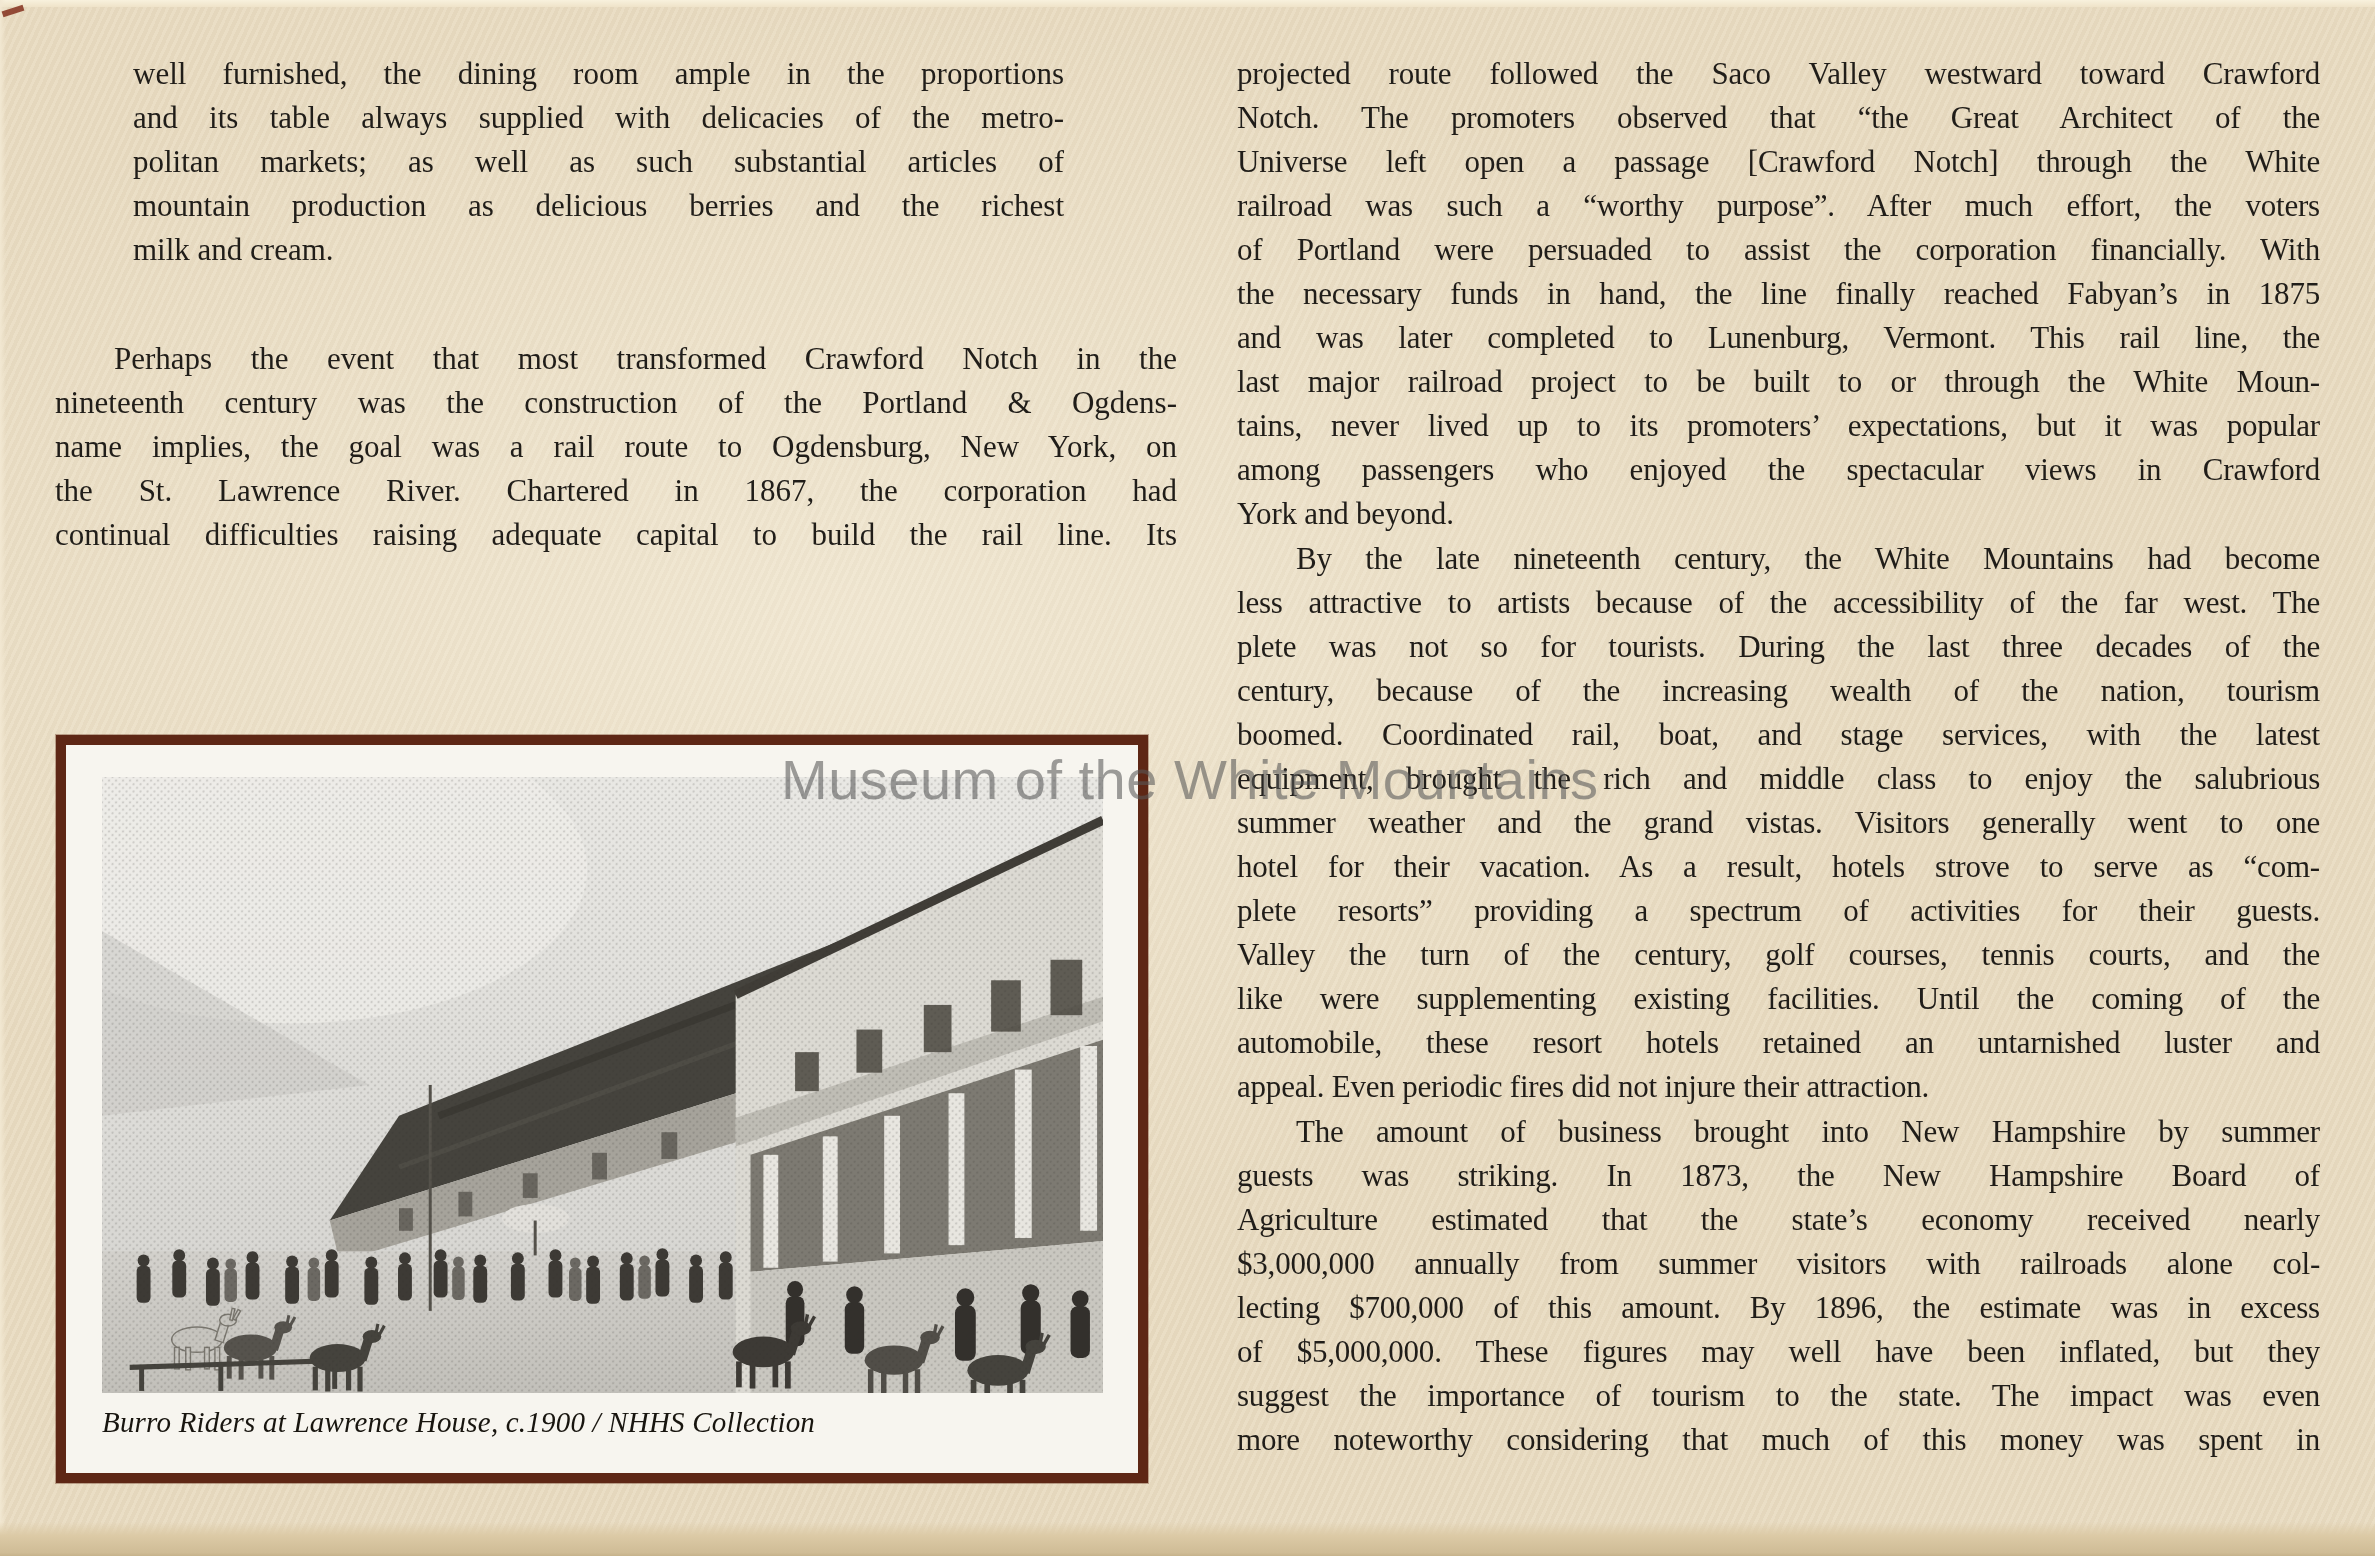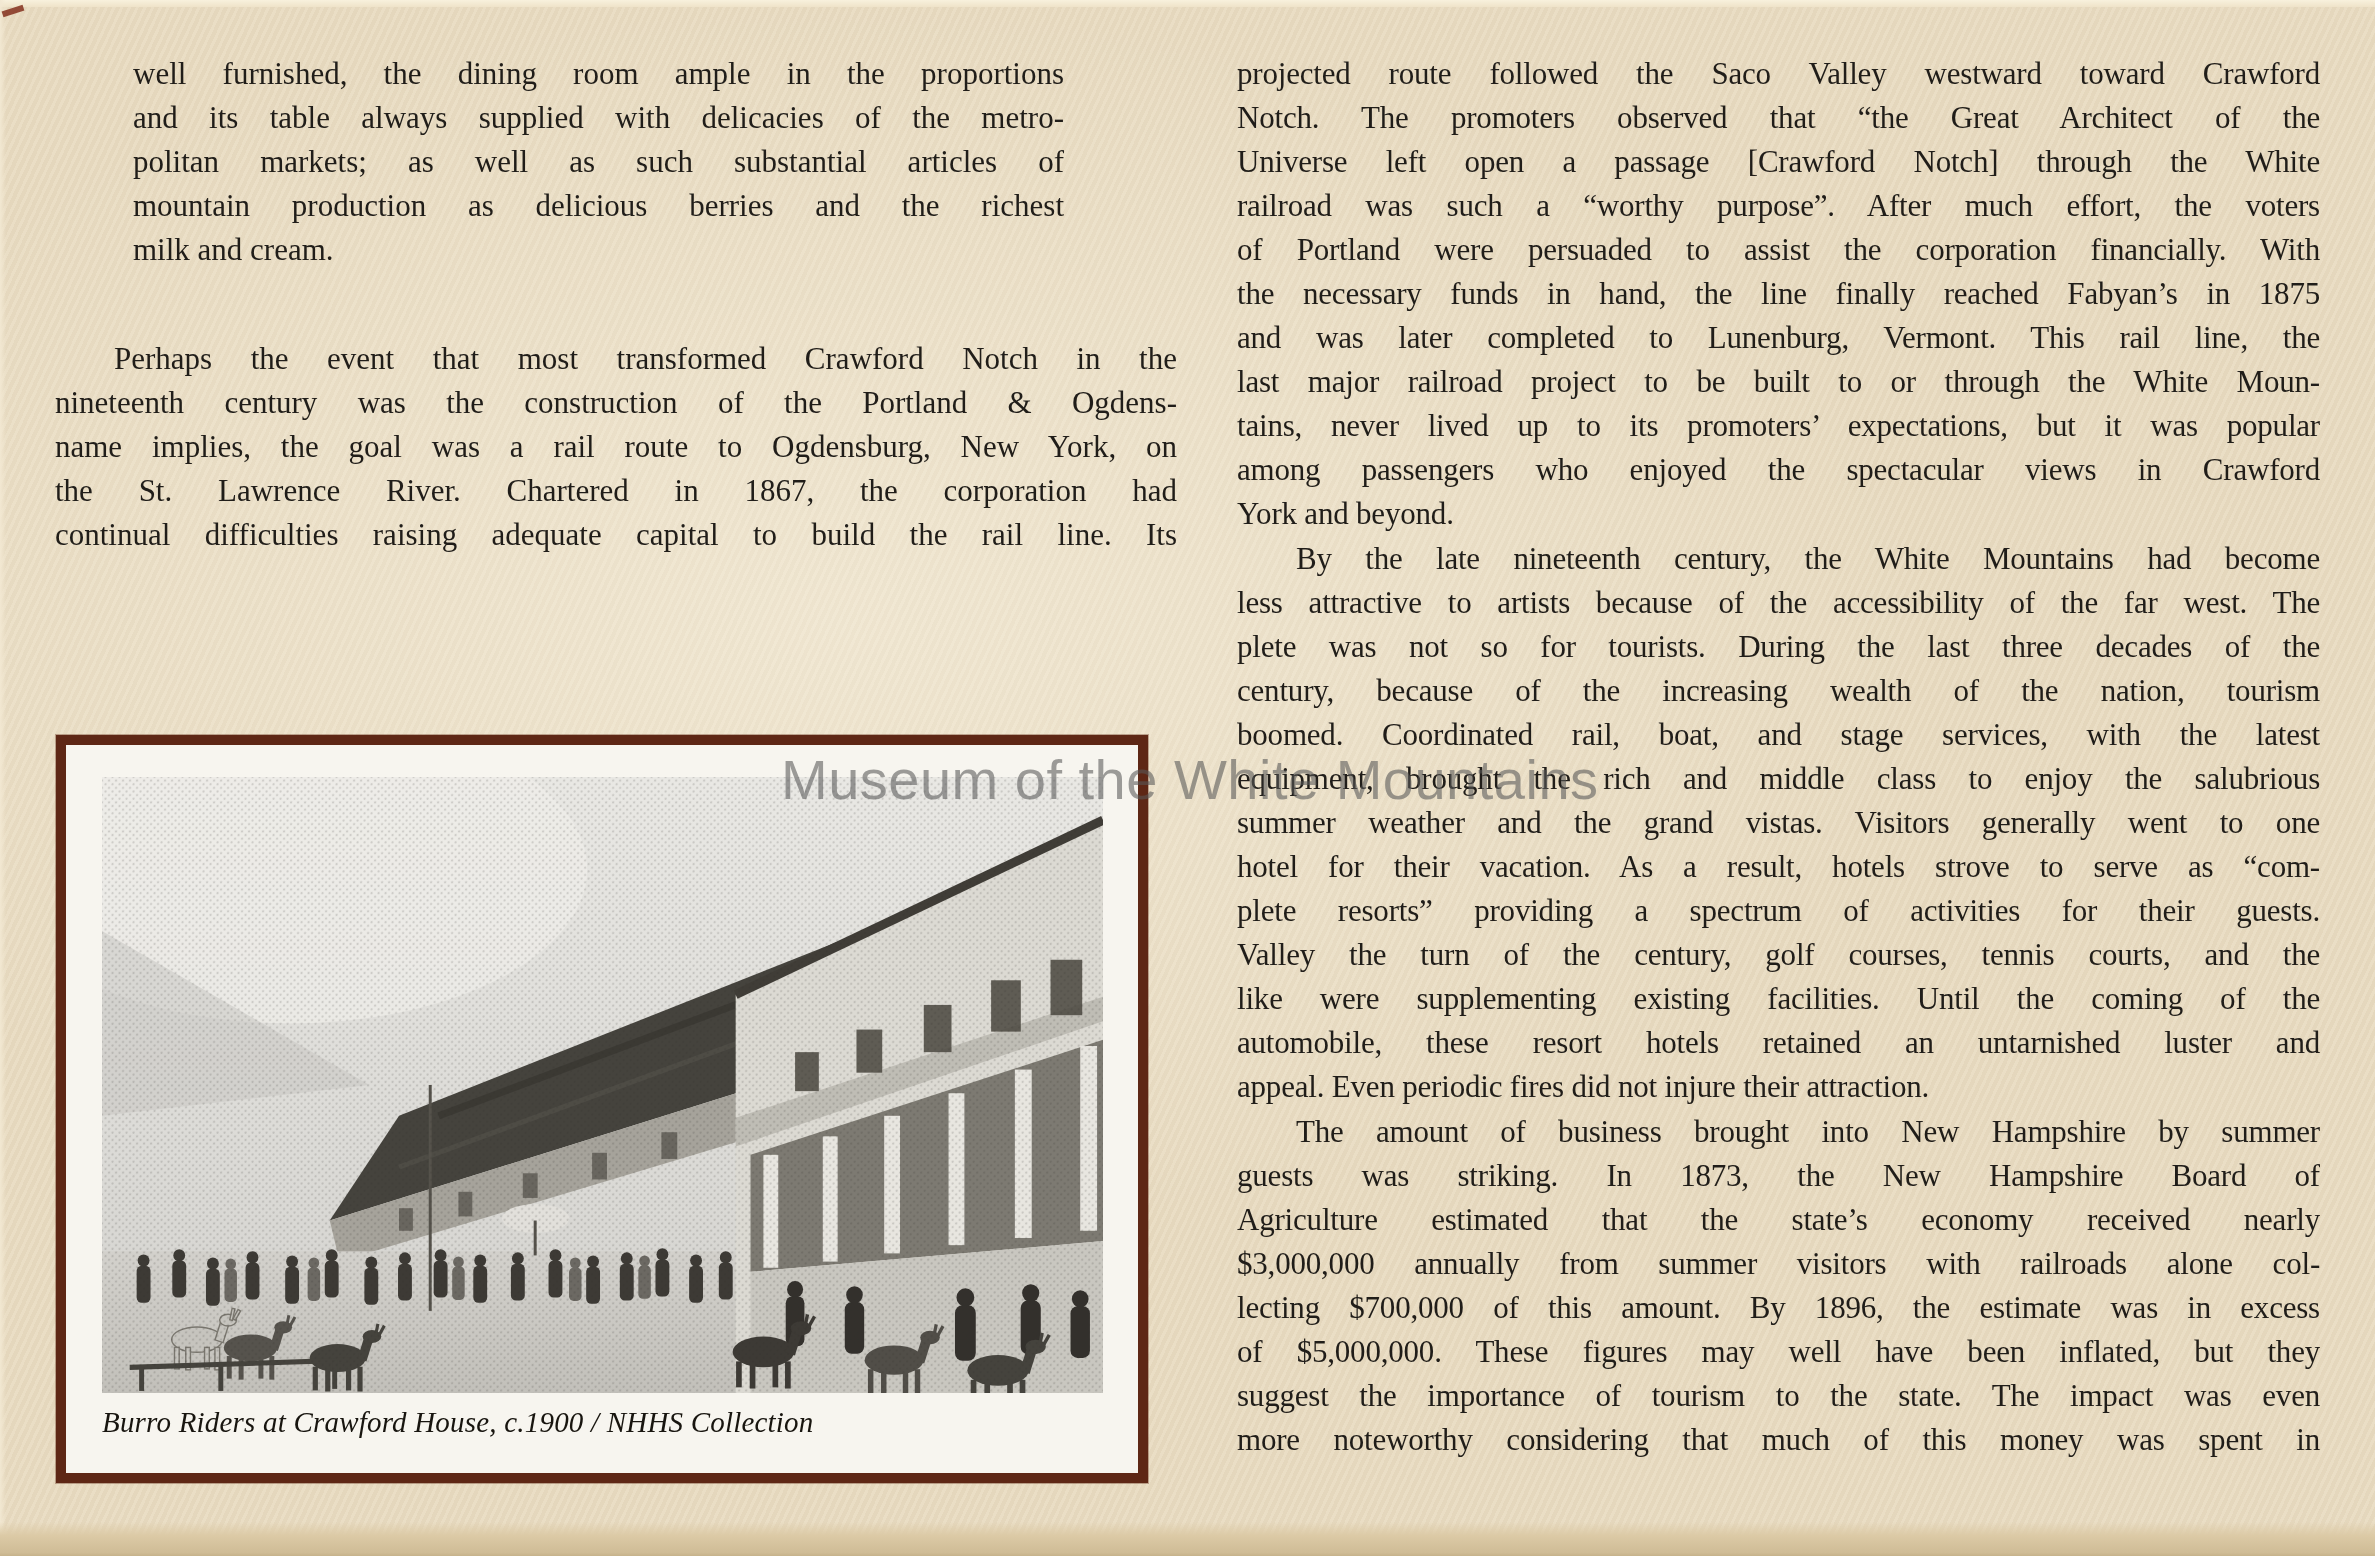--- a/index.html
+++ b/index.html
@@ -245,17 +245,17 @@
       <g stroke="#45433d" stroke-width="5">
         <line x1="28" y1="575" x2="250" y2="568"></line>
         <line x1="40" y1="575" x2="40" y2="598"></line>
         <line x1="235" y1="568" x2="235" y2="596"></line>
         <line x1="120" y1="572" x2="120" y2="598"></line>
       </g>
 
       <rect x="0" y="0" width="1011" height="600" fill="url(#halftone)" opacity=".16"></rect>
     </svg>
   </div>
-  <div class="photo-caption">Burro Riders at Crawford House, c.1900  /  NHHS Collection</div>
+  <div class="photo-caption">Burro Riders at Lawrence House, c.1900  /  NHHS Collection</div>
 </div>
 
 <div class="watermark">Museum of the White Mountains</div>
 
 
 </body></html>

